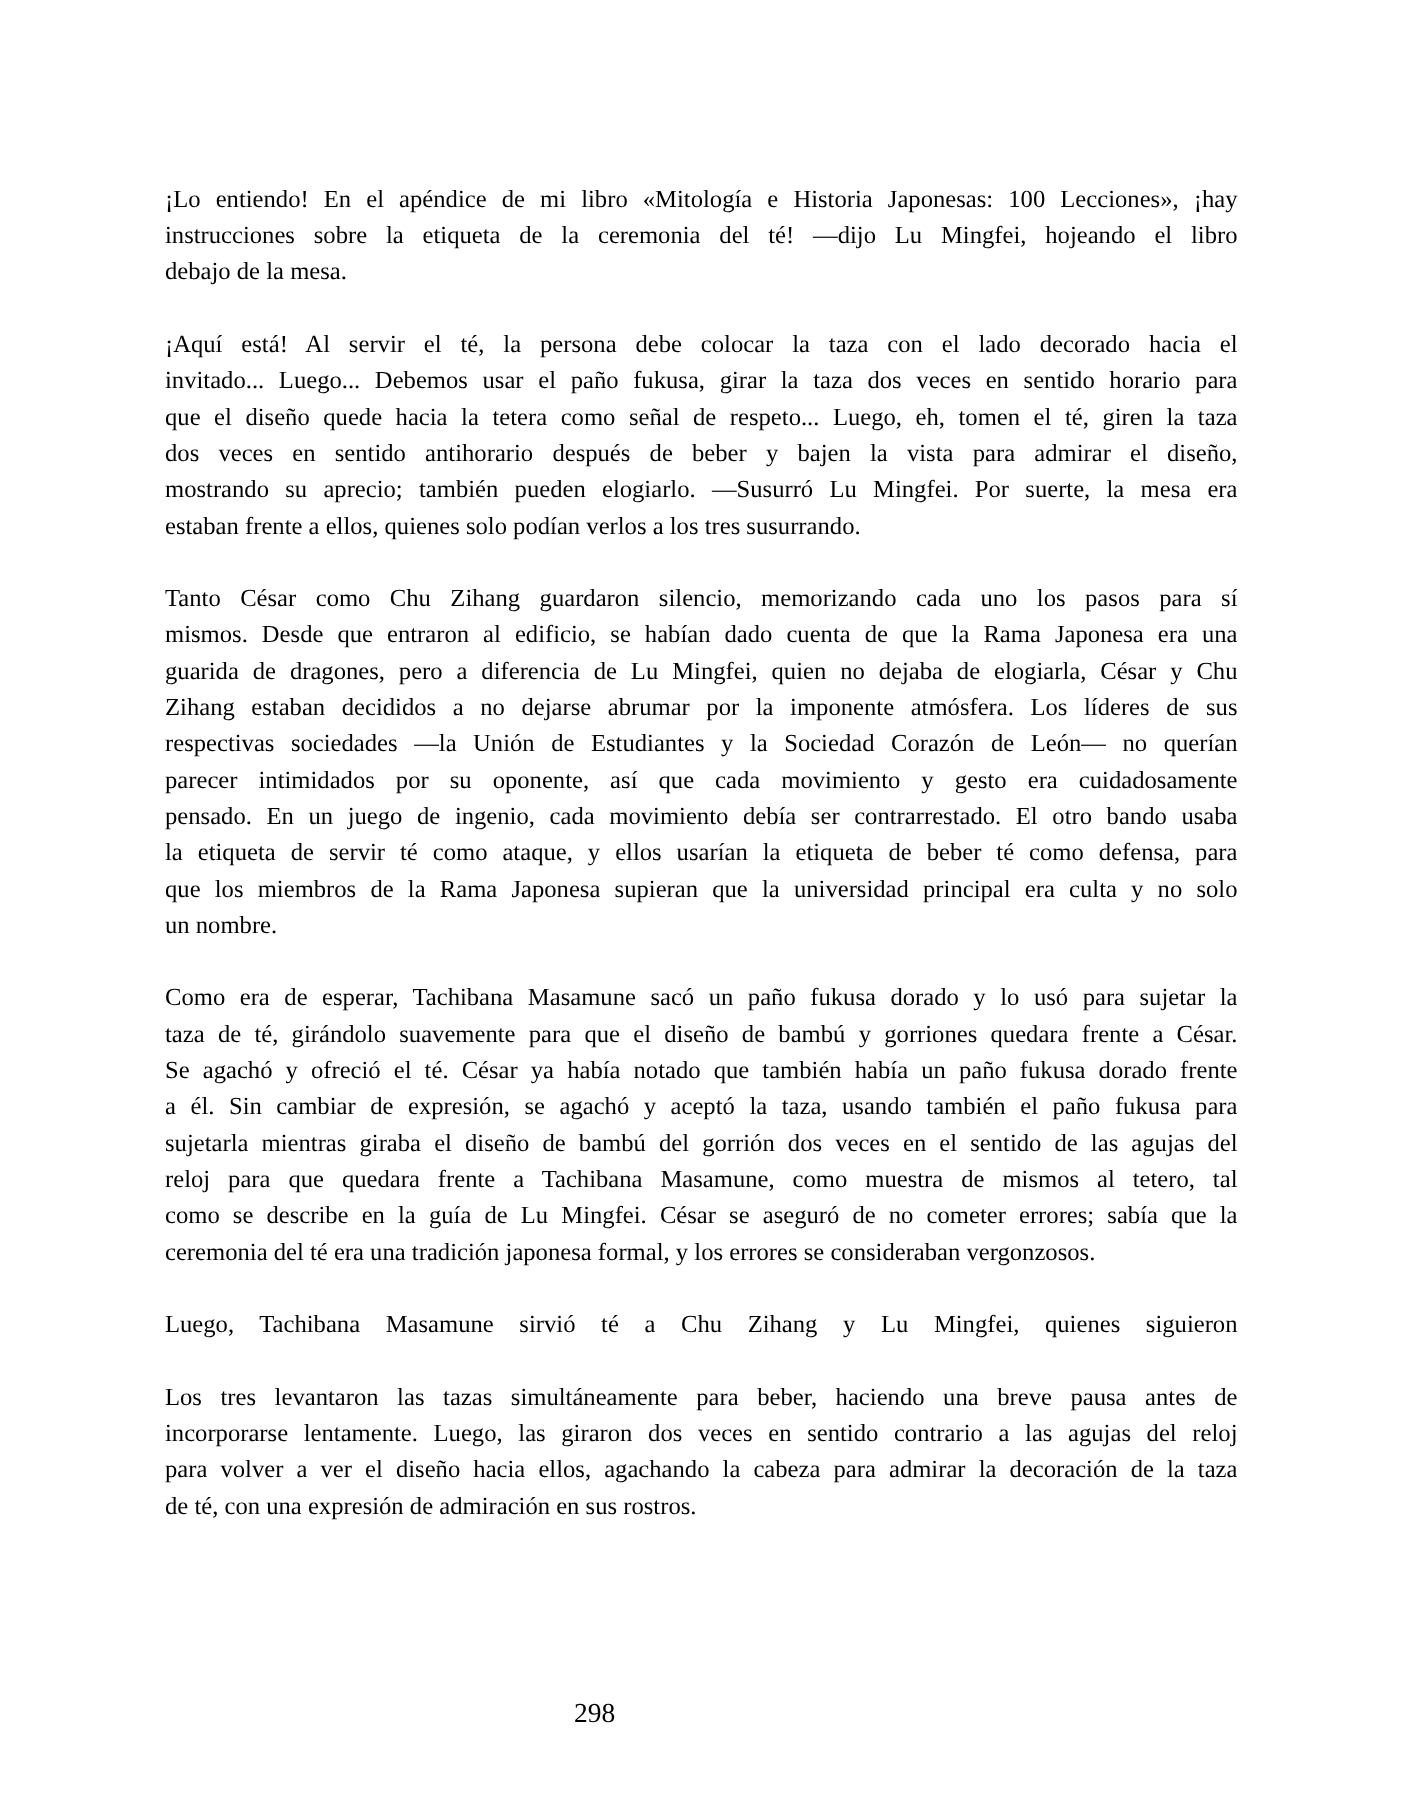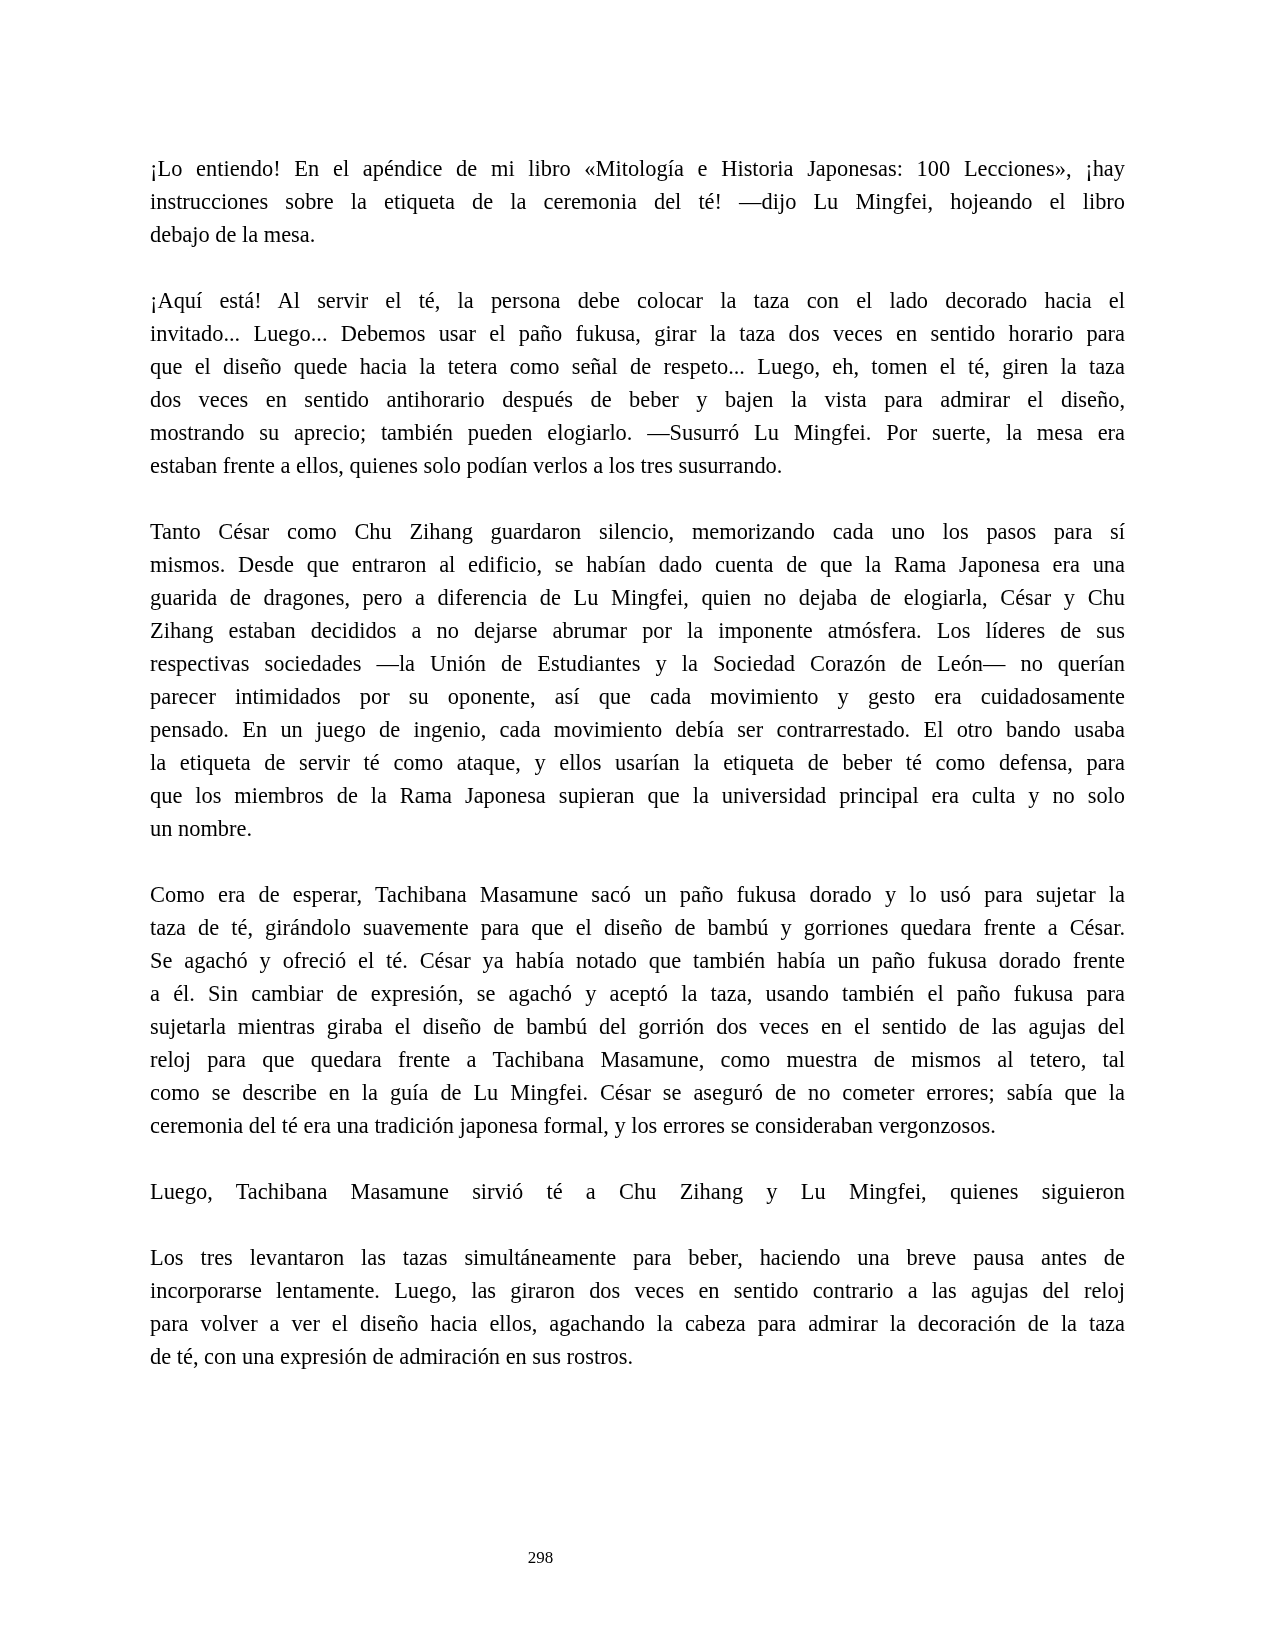--- a/index.html
+++ b/index.html
@@ -6,29 +6,29 @@
     body { width: 1275px; height: 1650px; position: relative; overflow: hidden; }
     .page {
       position: absolute; left: 0; top: 0; width: 1275px; height: 1650px;
       background: #ffffff; color: #000000;
       font-family: "Liberation Serif", "DejaVu Serif", serif;
     }
     .text-block {
       position: absolute; left: 150px; top: 148px; width: 975px;
       font-size: 22.4px; line-height: 33px;
     }
-    .para { margin: 4px 0 33px 0; }
+    .para { margin: 16px 0 33px 0; }
     .line {
       display: block; height: 33px; white-space: nowrap;
       text-align: justify; text-align-last: justify;
     }
     .line.last { text-align-last: left; }
     .page-number {
       position: absolute; left: 0; width: 1081px; top: 1543px;
-      text-align: center; font-size: 17px; line-height: 30px;
+      text-align: center; font-size: 25px; line-height: 30px;
     }
   </style>
 </head>
 <body>
 
 <div class="page">
   <div class="text-block">
 
     <p class="para">
       <span class="line">¡Lo entiendo! En el apéndice de mi libro «Mitología e Historia Japonesas: 100 Lecciones», ¡hay</span>

